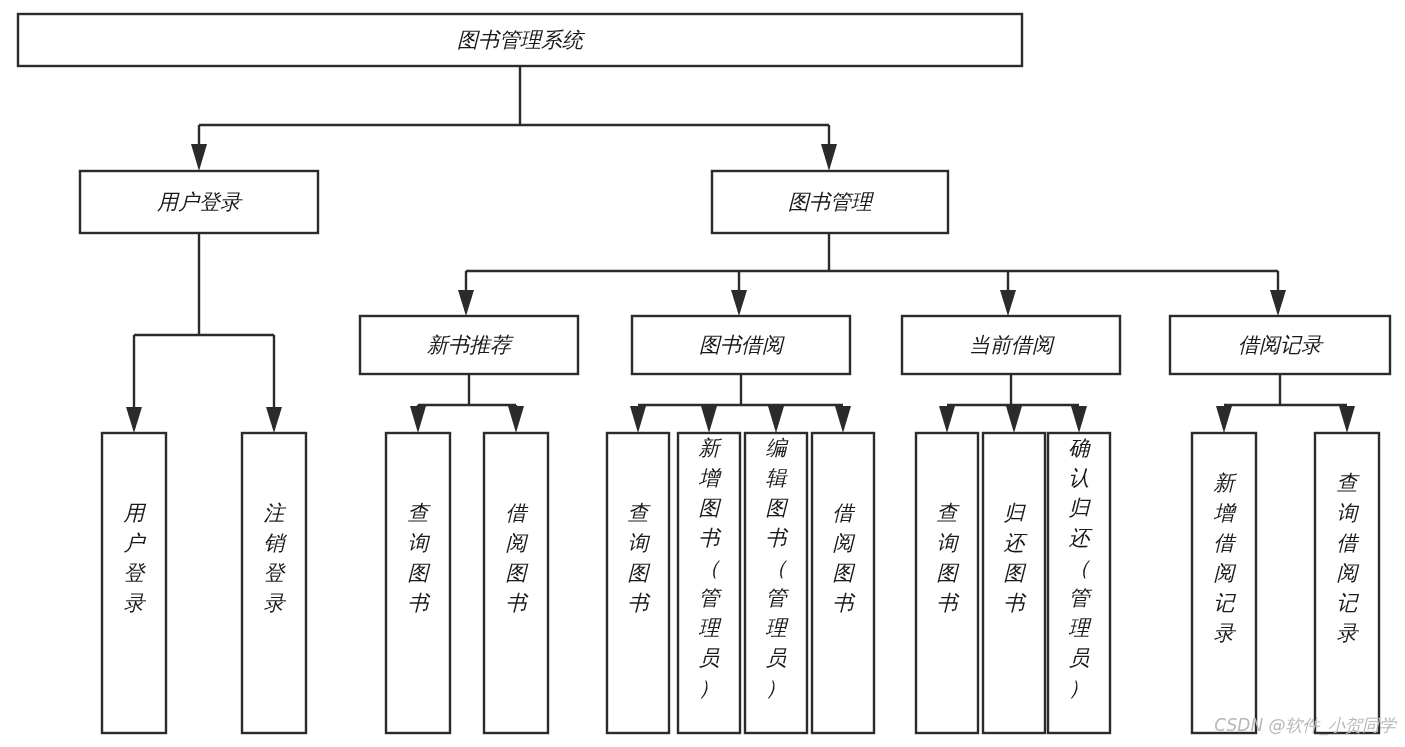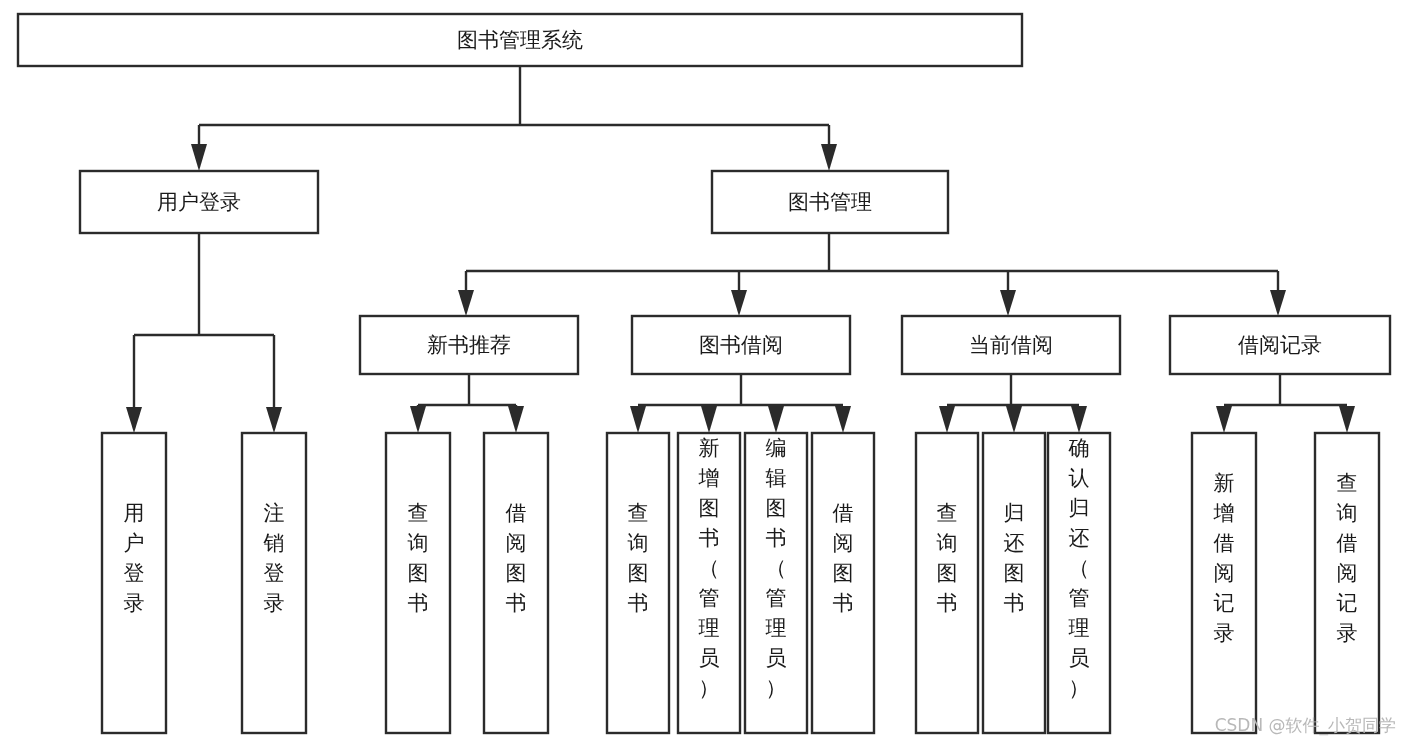--- a/index.html
+++ b/index.html
@@ -12,20 +12,21 @@
     width: 1405px;
     height: 747px;
     overflow: hidden;
     font-family: "DejaVu Sans", "Liberation Sans", sans-serif;
     position: relative;
   }
   #diagram-root {
     position: relative;
     width: 1137px;
     height: 747px;
+    font-style: italic;
   }
   svg.diagram-canvas {
     position: absolute;
     top: 0;
     left: 0;
     width: 1405px;
     height: 747px;
     display: block;
   }
   .node-box {

